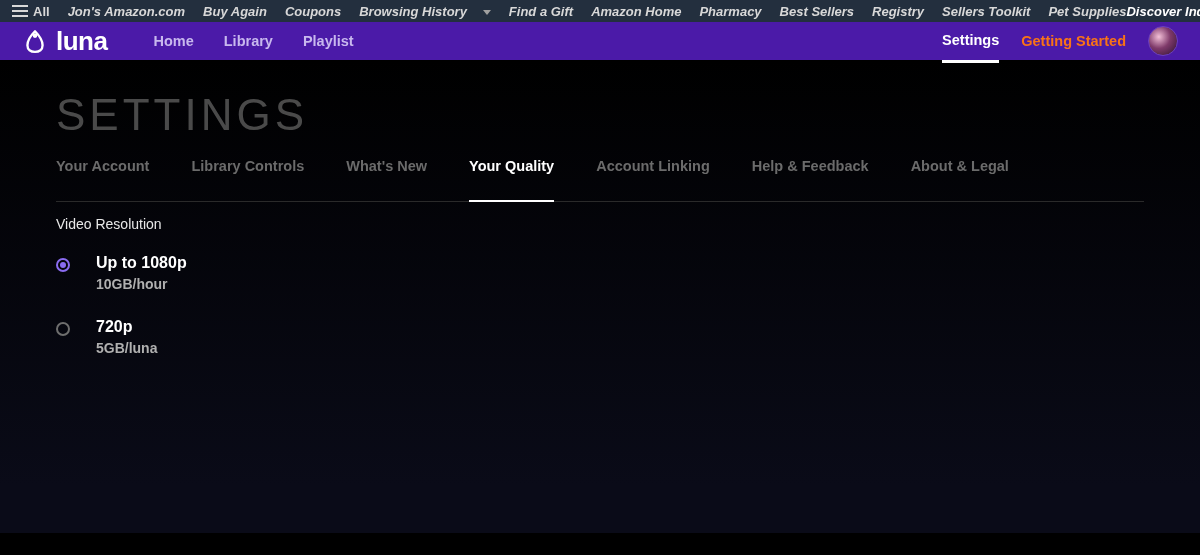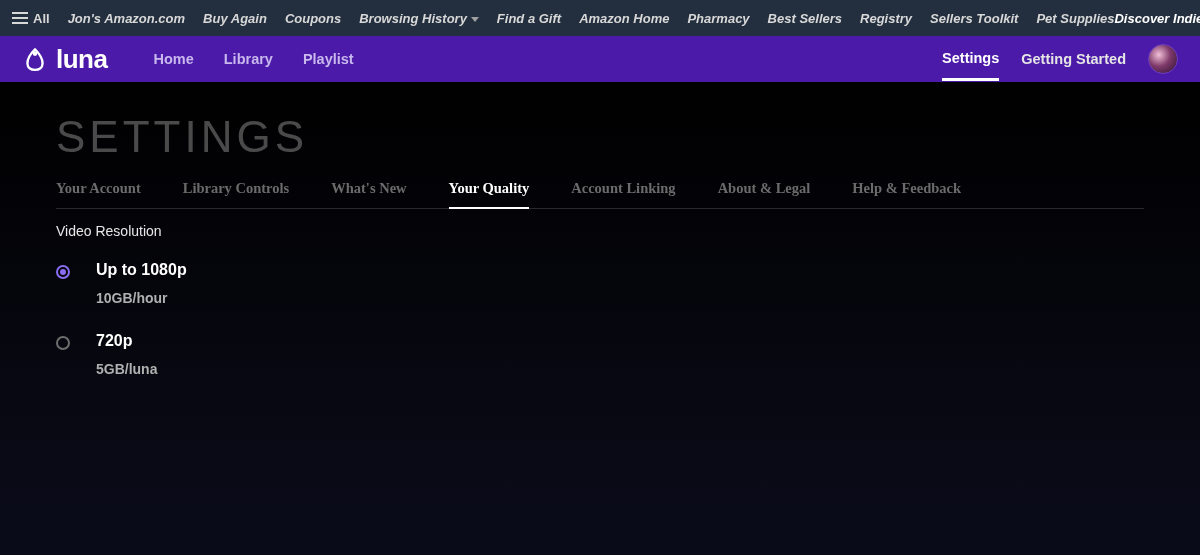--- a/index.html
+++ b/index.html
@@ -7,63 +7,63 @@
     font-family: "Amazon Ember", Arial, sans-serif;
     background: #000;
     color: #fff;
     width: 1200px;
     height: 555px;
     overflow: hidden;
   }
   
   .top-bar {
     background: #232f3e;
-    height: 36px;
+    height: 22px;
     display: flex;
     align-items: center;
     padding: 0 12px;
     font-size: 13px;
     font-weight: 600;
     color: #d8d8d8;
     justify-content: space-between;
   }
   .top-left { display: flex; align-items: center; gap: 18px; }
   .top-right { display: flex; align-items: center; gap: 18px; }
   .all-menu { display: flex; align-items: center; gap: 5px; cursor: pointer; }
   .hamburger { display: inline-flex; flex-direction: column; gap: 3px; }
   .hamburger span { width: 16px; height: 2px; background: #d8d8d8; }
   .top-link { cursor: pointer; white-space: nowrap; color: #d8d8d8; font-style: italic; }
-  .top-link.history { display: flex; align-items: center; gap: 4px; }
+  .top-link.history { display: flex; align-items: center; gap: 16px; }
   .caret-down {
     width: 0; height: 0;
     border-left: 4px solid transparent;
     border-right: 4px solid transparent;
     border-top: 5px solid #a0a0a0;
     margin-top: 2px;
   }
   .discover { color: #fff; font-weight: 700; }
 
   
   .luna-bar {
     background: #4b1aa8;
-    height: 46px;
+    height: 38px;
     display: flex;
     align-items: center;
     padding: 16px 22px;
     justify-content: space-between;
   }
   .luna-left { display: flex; align-items: center; gap: 30px; }
   .luna-logo { display: flex; align-items: center; gap: 8px; color: #fff; }
   .luna-logo-text { font-size: 26px; font-weight: 600; letter-spacing: -0.5px; }
   .luna-logo-icon svg { display: block; }
   .luna-nav { display: flex; gap: 30px; margin-left: 16px; }
   .luna-nav-link { color: #c8b8ee; font-size: 14.5px; font-weight: 600; cursor: pointer; }
   .luna-right { display: flex; align-items: center; gap: 22px; }
   .luna-right-link {
-    color: #e5e5e5; font-size: 14.5px; font-weight: 600; cursor: pointer;
+    color: #f97316; font-size: 14.5px; font-weight: 600; cursor: pointer;
     padding-bottom: 12px; margin-bottom: -12px;
   }
   .luna-right-link.active { color: #fff; border-bottom: 3px solid #fff; }
   .avatar {
     width: 30px; height: 30px; border-radius: 50%;
     background: radial-gradient(circle at 35% 35%, #f3c0d8 0%, #7f3a6a 45%, #2a1030 100%);
     border: 1px solid #6b40c0;
   }
 
   
@@ -81,24 +81,23 @@
   }
   .tabs {
     display: flex;
     gap: 42px;
     border-bottom: 1px solid #2a2a2a;
     font-size: 14.5px;
     font-weight: 600;
   }
   .tab {
     color: #6b6b6b;
-    padding-bottom: 10px;
+    padding-bottom: 26px;
     cursor: pointer;
     margin-bottom: -1px;
-    font-family: Liberation Serif, serif;
   }
   .tab.active {
     color: #fff;
     border-bottom: 2px solid #fff;
   }
   .section-title {
     font-size: 14px;
     font-weight: 400;
     color: #e8e8e8;
     margin-top: 14px;
@@ -127,21 +126,21 @@
   }
   .radio.selected { border-color: #8a6cf0; }
   .radio.selected::after {
     content: "";
     position: absolute;
     top: 2px; left: 2px;
     width: 6px; height: 6px;
     background: #8a6cf0;
     border-radius: 50%;
   }
-  .radio-labels { display: flex; flex-direction: column; gap: 11px; }
+  .radio-labels { display: flex; flex-direction: column; gap: 4px; }
   .radio-title { font-size: 16px; font-weight: 600; color: #fff; }
   .radio-sub { font-size: 14px; color: #b0b0b0; font-weight: 600; }
 </style>
 </head>
 <body>
 
 <div class="top-bar">
   <div class="top-left">
     <div class="all-menu">
       <span class="hamburger">
@@ -197,22 +196,22 @@
 
 <div class="content">
   <h1 class="page-title">SETTINGS</h1>
 
   <div class="tabs">
     <div class="tab">Your Account</div>
     <div class="tab">Library Controls</div>
     <div class="tab">What's New</div>
     <div class="tab active">Your Quality</div>
     <div class="tab">Account Linking</div>
+    <div class="tab">Help &amp; Feedback</div>
     <div class="tab">About &amp; Legal</div>
-    <div class="tab">Help &amp; Feedback</div>
   </div>
 
   <h2 class="section-title">Video Resolution</h2>
 
   <div class="radio-group">
     <div class="radio-row">
       <div class="radio selected"></div>
       <div class="radio-labels">
         <span class="radio-title">Up to 1080p</span>
         <span class="radio-sub">10GB/hour</span>

